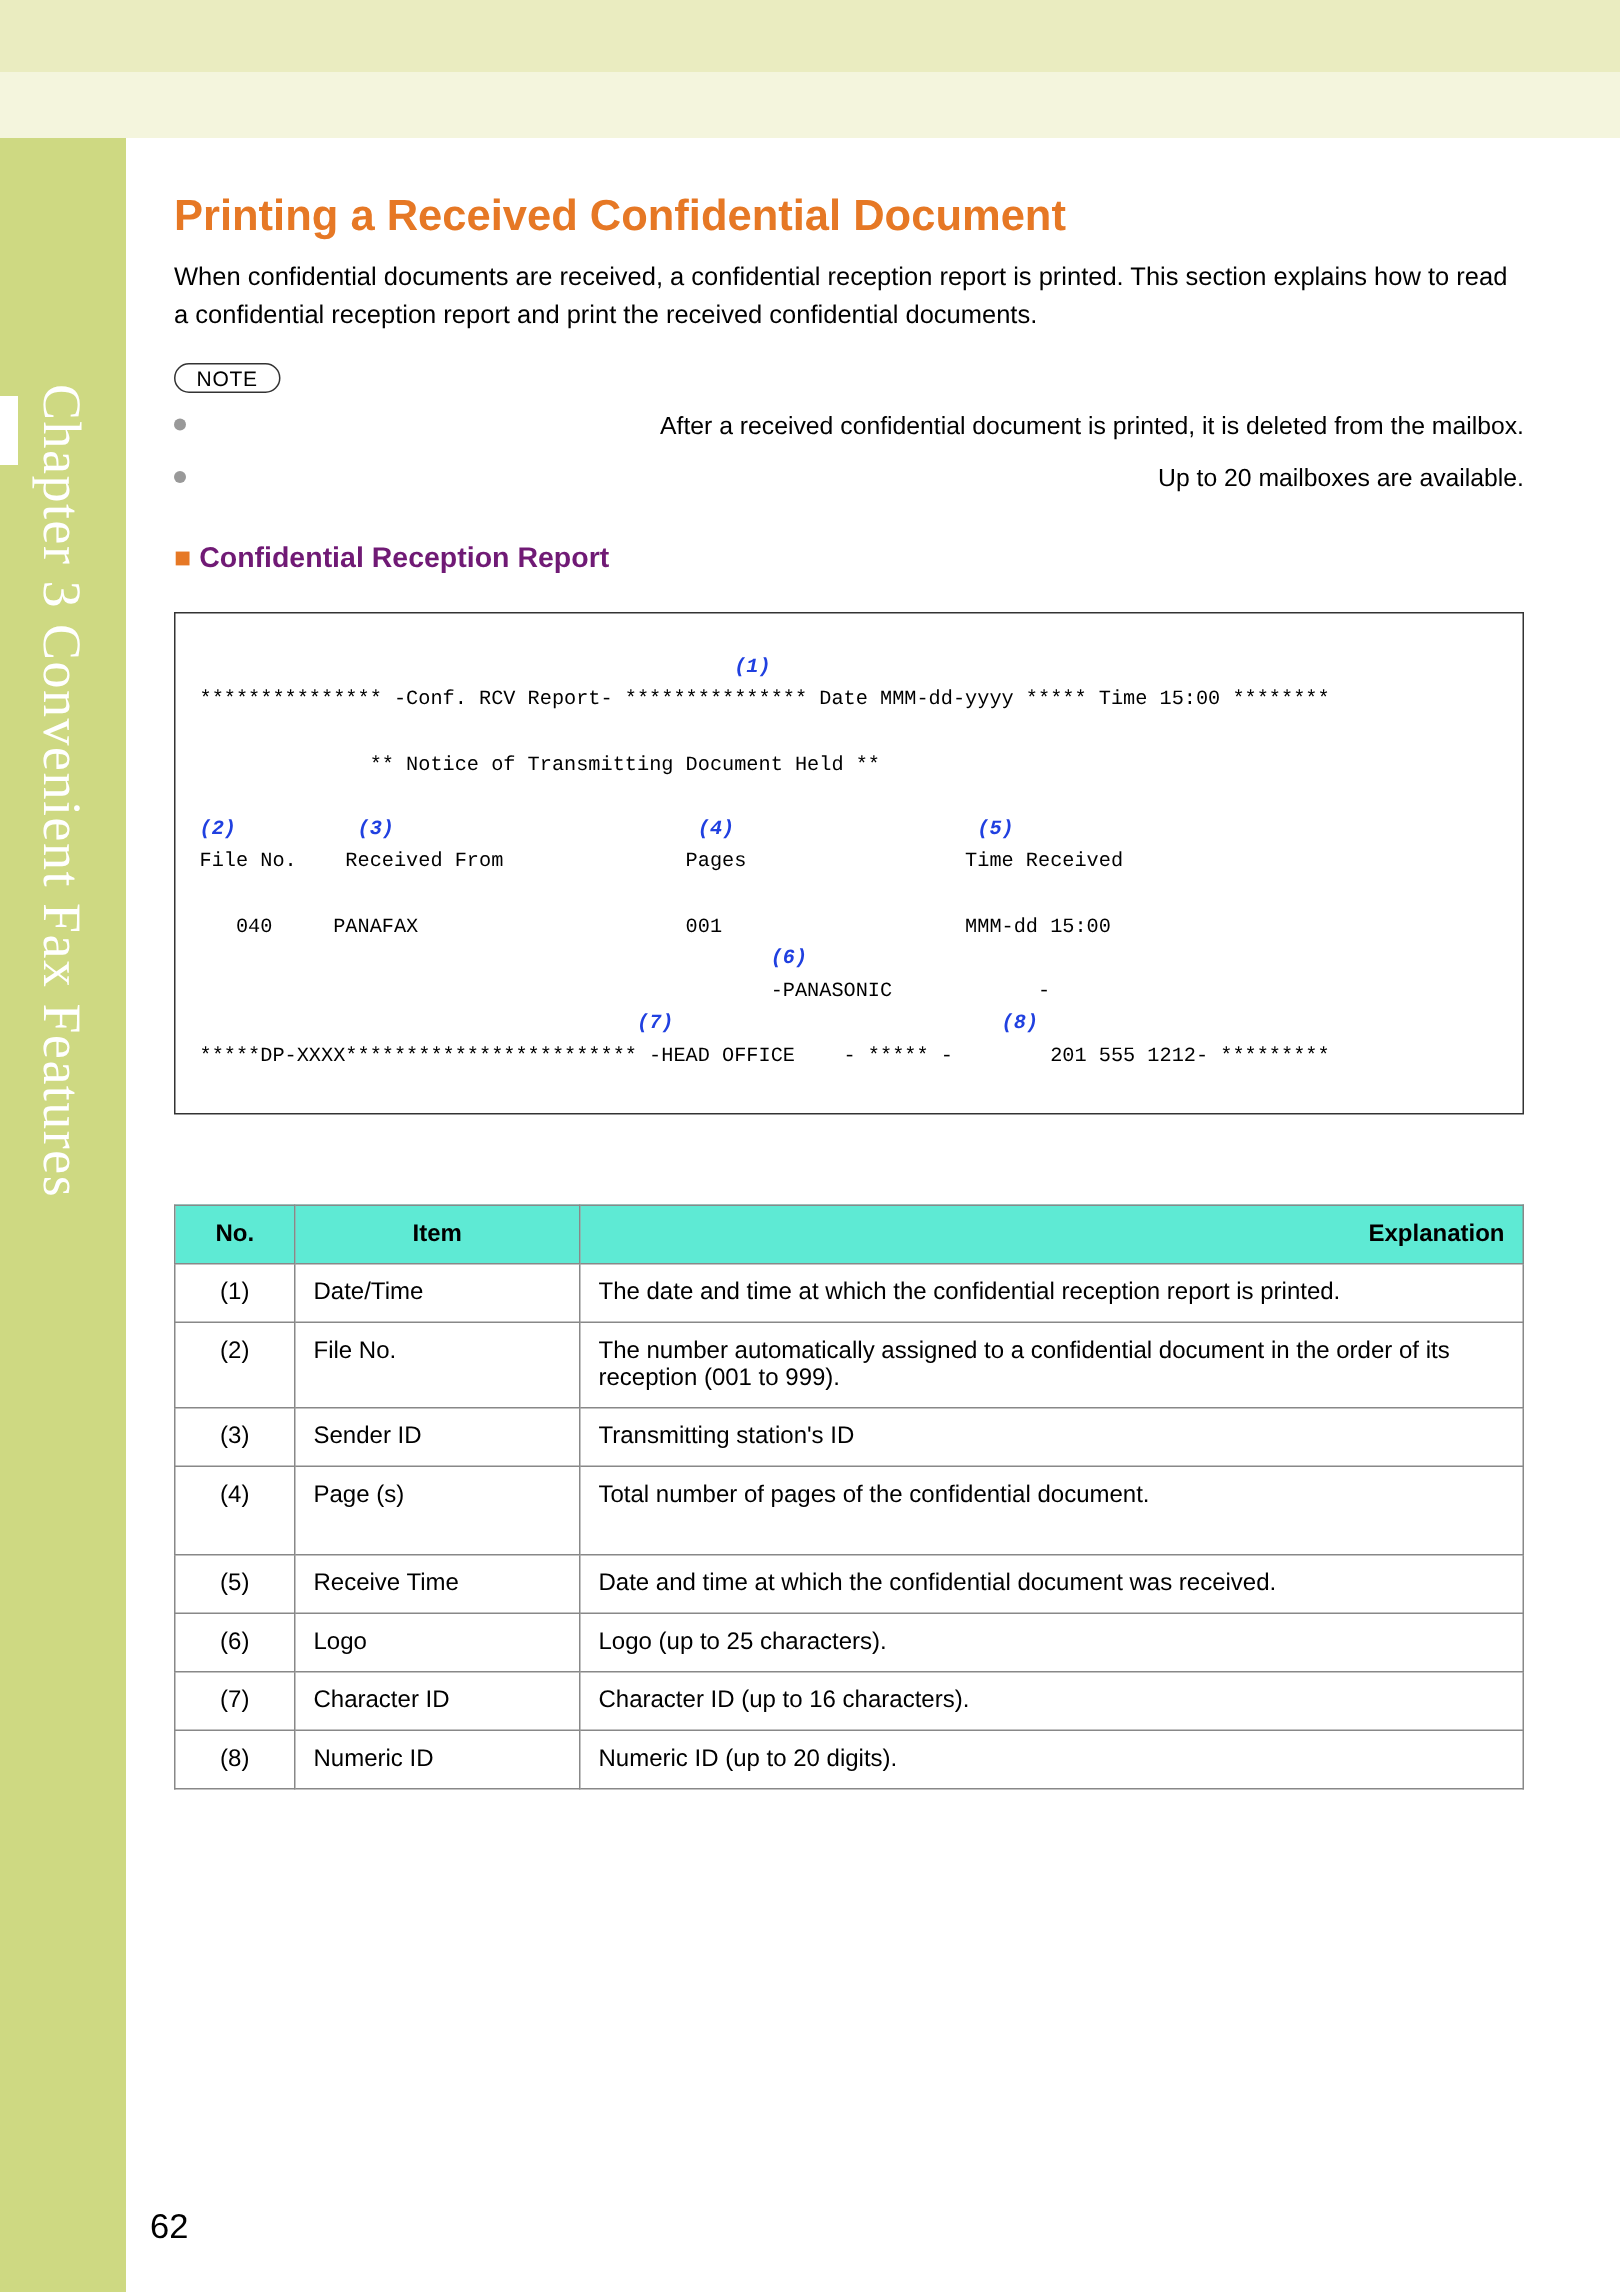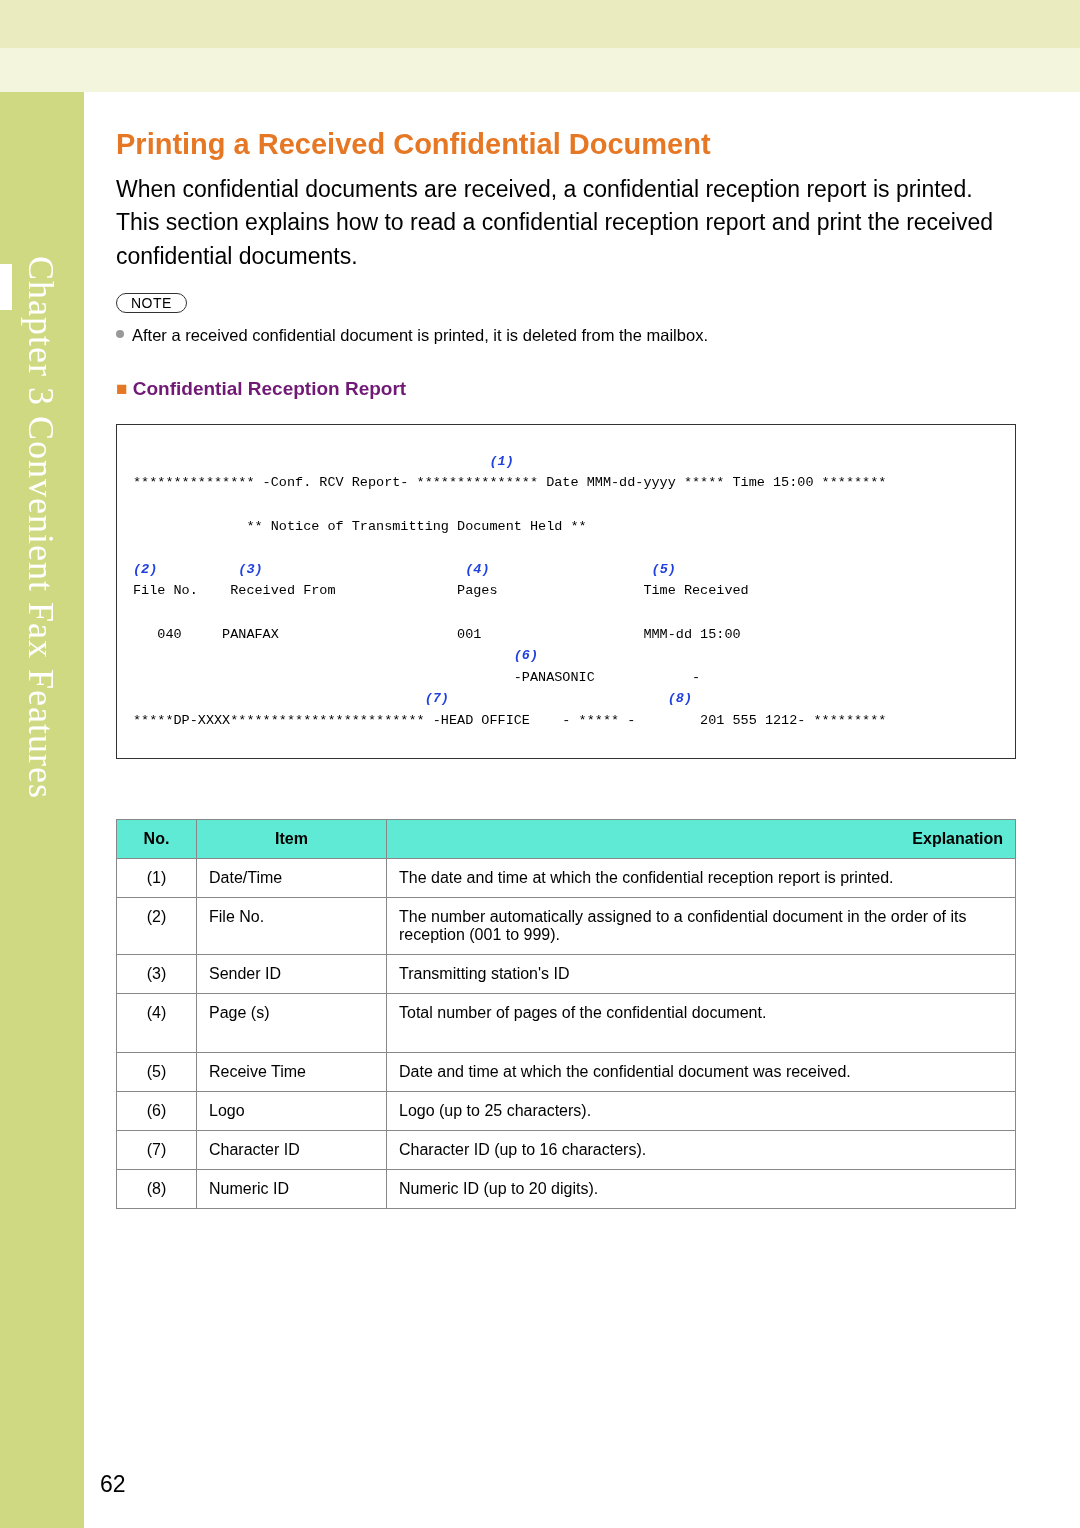--- a/index.html
+++ b/index.html
@@ -54,36 +54,37 @@
     width: 900px;
   }
   h1.main-title {
     color: #e67825;
     font-family: "Century Gothic", Futura, sans-serif;
     font-size: 29px;
     font-weight: bold;
     margin-bottom: 12px;
   }
   p.intro {
-    font-size: 23px;
+    font-size: 17px;
     line-height: 1.45;
     margin-bottom: 20px;
   }
   .note-label {
     display: inline-block;
     border: 1.5px solid #333;
     border-radius: 14px;
     padding: 1px 14px;
     font-size: 14px;
     margin-bottom: 10px;
     letter-spacing: 0.5px;
   }
   ul.notes {
     list-style: none;
     margin-bottom: 30px;
+    text-align: right;
   }
   ul.notes li {
     font-size: 16.5px;
     line-height: 1.5;
     margin-bottom: 10px;
     padding-left: 16px;
     position: relative;
   }
   ul.notes li::before {
     content: "";
@@ -167,20 +168,21 @@
 
 <div class="content">
 
   <h1 class="main-title">Printing a Received Confidential Document</h1>
 
   <p class="intro">When confidential documents are received, a confidential reception report is printed. This section explains how to read a confidential reception report and print the received confidential documents.</p>
 
   <div class="note-label">NOTE</div>
   <ul class="notes">
     <li>After a received confidential document is printed, it is deleted from the mailbox.</li>
+    <li>Up to 20 mailboxes are available.</li>
   </ul>
 
   <h2 class="subhead">Confidential Reception Report</h2>
 
   <div class="report-box">                                            <span class="marker">(1)</span>
 <span>*************** -Conf. RCV Report- *************** Date MMM-dd-yyyy ***** Time 15:00 ********</span>
 
               <span>** Notice of Transmitting Document Held **</span>
 
 <span class="marker">(2)</span>          <span class="marker">(3)</span>                         <span class="marker">(4)</span>                    <span class="marker">(5)</span>

